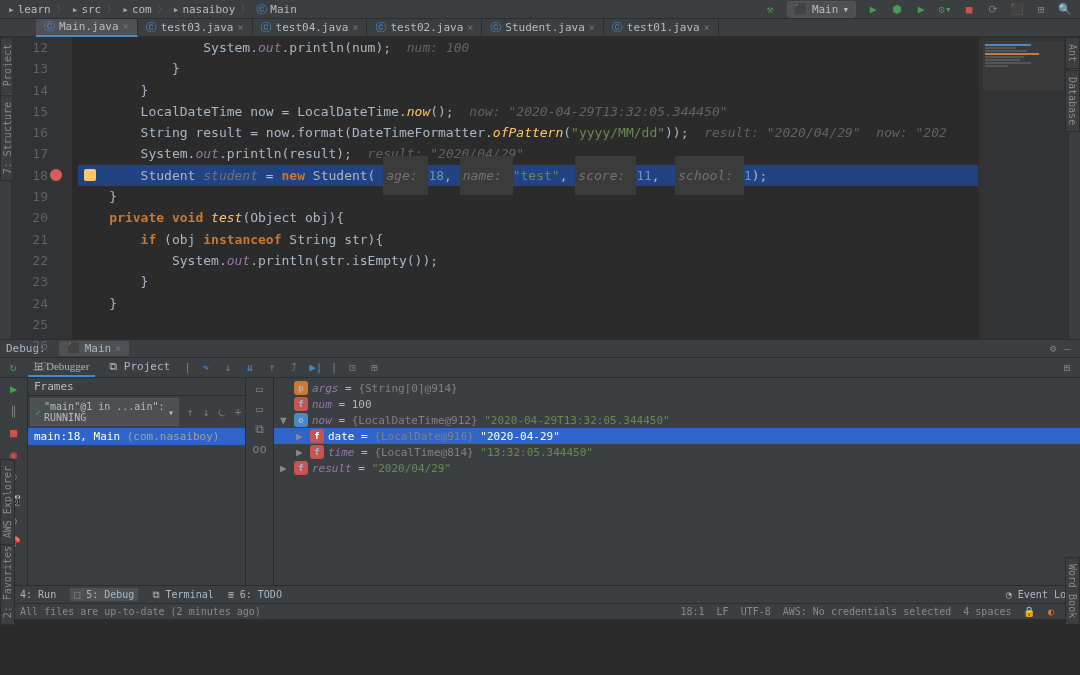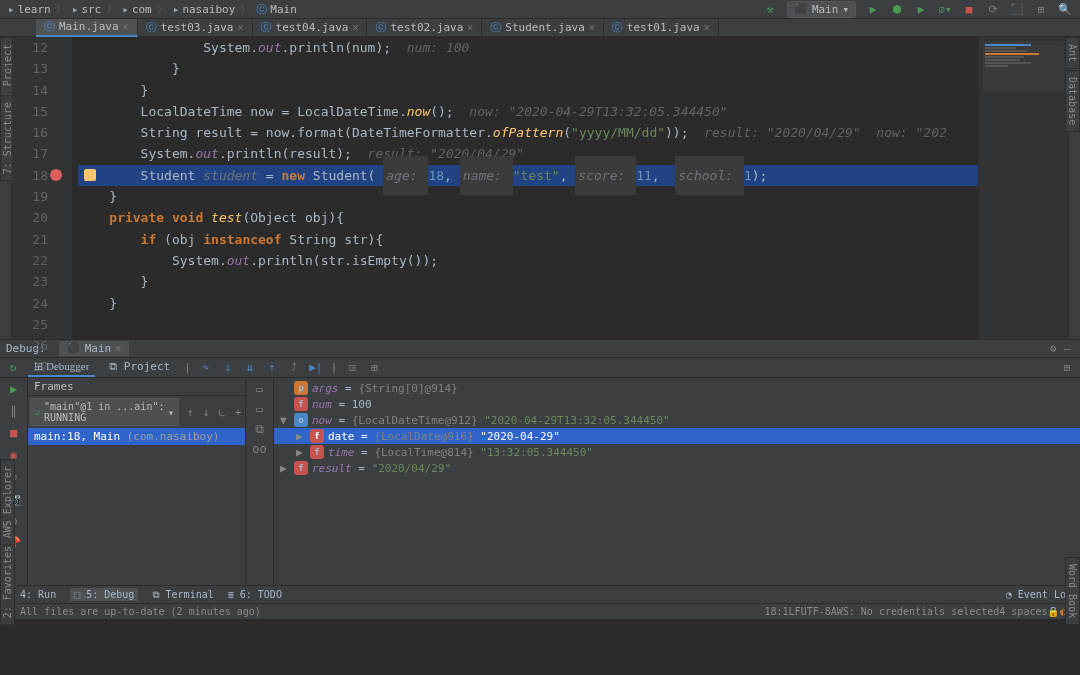--- a/index.html
+++ b/index.html
@@ -54,21 +54,21 @@
 .vars-panel { flex: 1; background: #3c3f41; display: flex; flex-direction: column; font-size: 11px; }
 .vars-content { padding: 2px 0; }
 .var-row { padding: 1px 6px 1px 6px; display: flex; align-items: center; gap: 4px; }
 .var-row.selected { background: #2f65ca; color: #fff; }
 .tree-arrow { width: 10px; color: #888; }
 .var-icon { width: 14px; height: 14px; border-radius: 3px; display: flex; align-items: center; justify-content: center; font-size: 9px; font-weight: bold; }
 .var-name { color: #9876aa; font-style: italic; }
 .var-type { color: #808080; text-align: right; }
 .bottom-bar { height: 18px; background: #3c3f41; display: flex; align-items: center; padding: 0 8px; font-size: 10px; border-top: 1px solid #2d2d2d; gap: 14px; }
 .status-bar { height: 16px; background: #3c3f41; display: flex; align-items: center; padding: 0 8px; font-size: 10px; border-top: 1px solid #2d2d2d; color: #8a8a8a; }
-.status-right { margin-left: auto; display: flex; }
+.status-right { margin-left: auto; display: flex; gap: 12px; }
 .vars-side-btns { width: 28px; background: #3c3f41; border-right: 1px solid #2d2d2d; display: flex; flex-direction: column; align-items: center; gap: 6px; padding-top: 4px; }
 .green { color: #499c54; }
 .red { color: #c75450; }
 .blue { color: #4a88c7; }
 .grey { color: #808080; }
 .orange { color: #cc7832; }
 </style>
 </head>
 <body>
 

